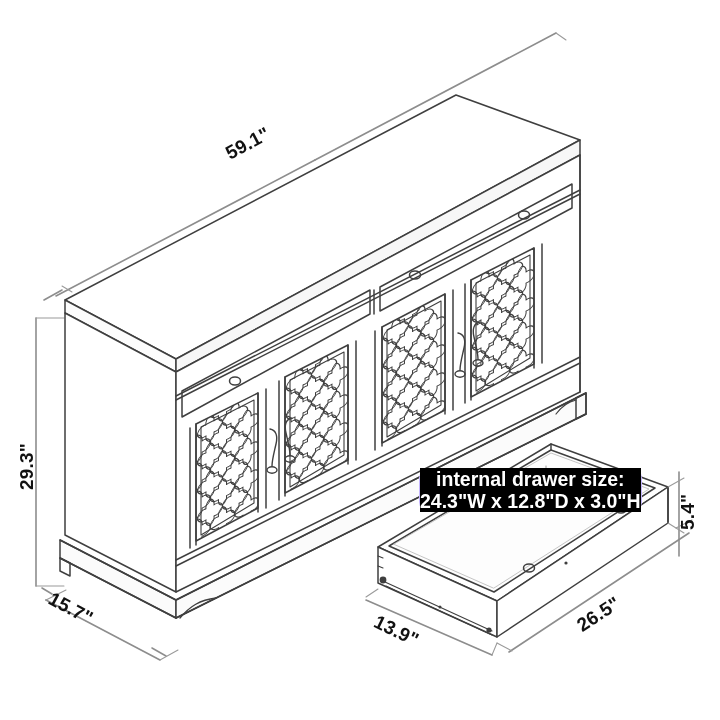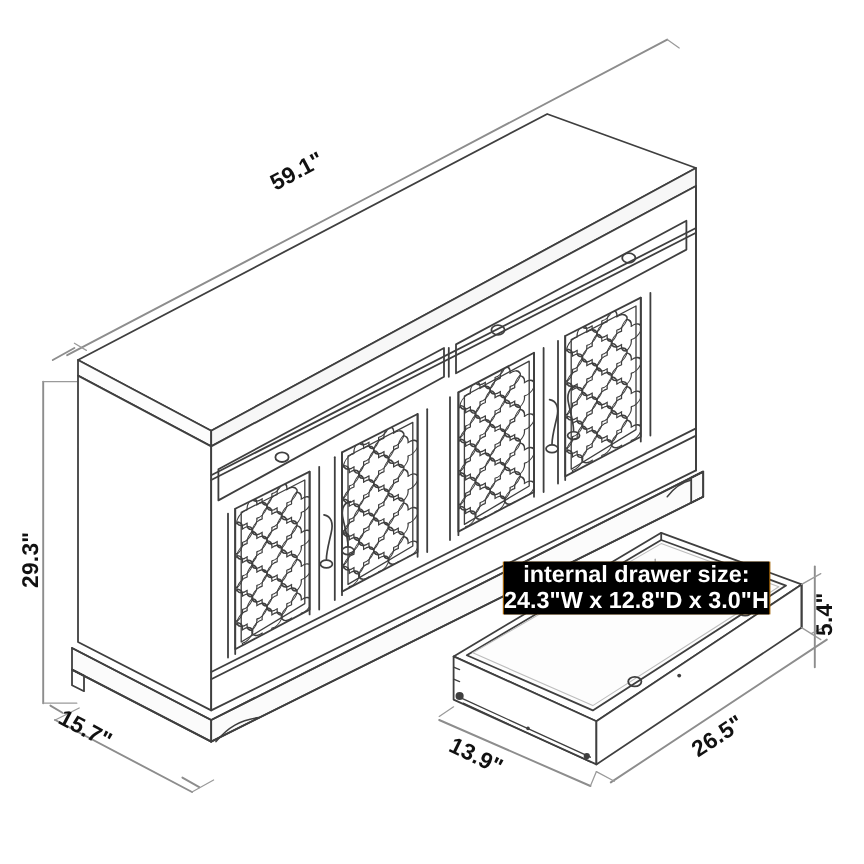--- a/index.html
+++ b/index.html
@@ -26,28 +26,29 @@
     position: absolute;
     font-family: "Liberation Sans", sans-serif;
     font-size: 19px;
     font-weight: 700;
     color: #111111;
     white-space: nowrap;
     letter-spacing: 0.2px;
   }
   .callout {
     position: absolute;
-    background: #a16207;
+    background: #c4b5fd;
     color: #ffffff;
     font-family: "Liberation Sans", sans-serif;
     font-size: 19.5px;
     font-weight: 700;
     line-height: 1.14;
     white-space: nowrap;
     padding: 0px 1px;
+    border-radius: 10px;
   }
   .callout .ln {
     display: block;
     background: #000000;
   }
   .callout .ln1 { text-align: center; }
   .callout .ln2 { text-align: center; }
 </style>
 </head>
 <body>

